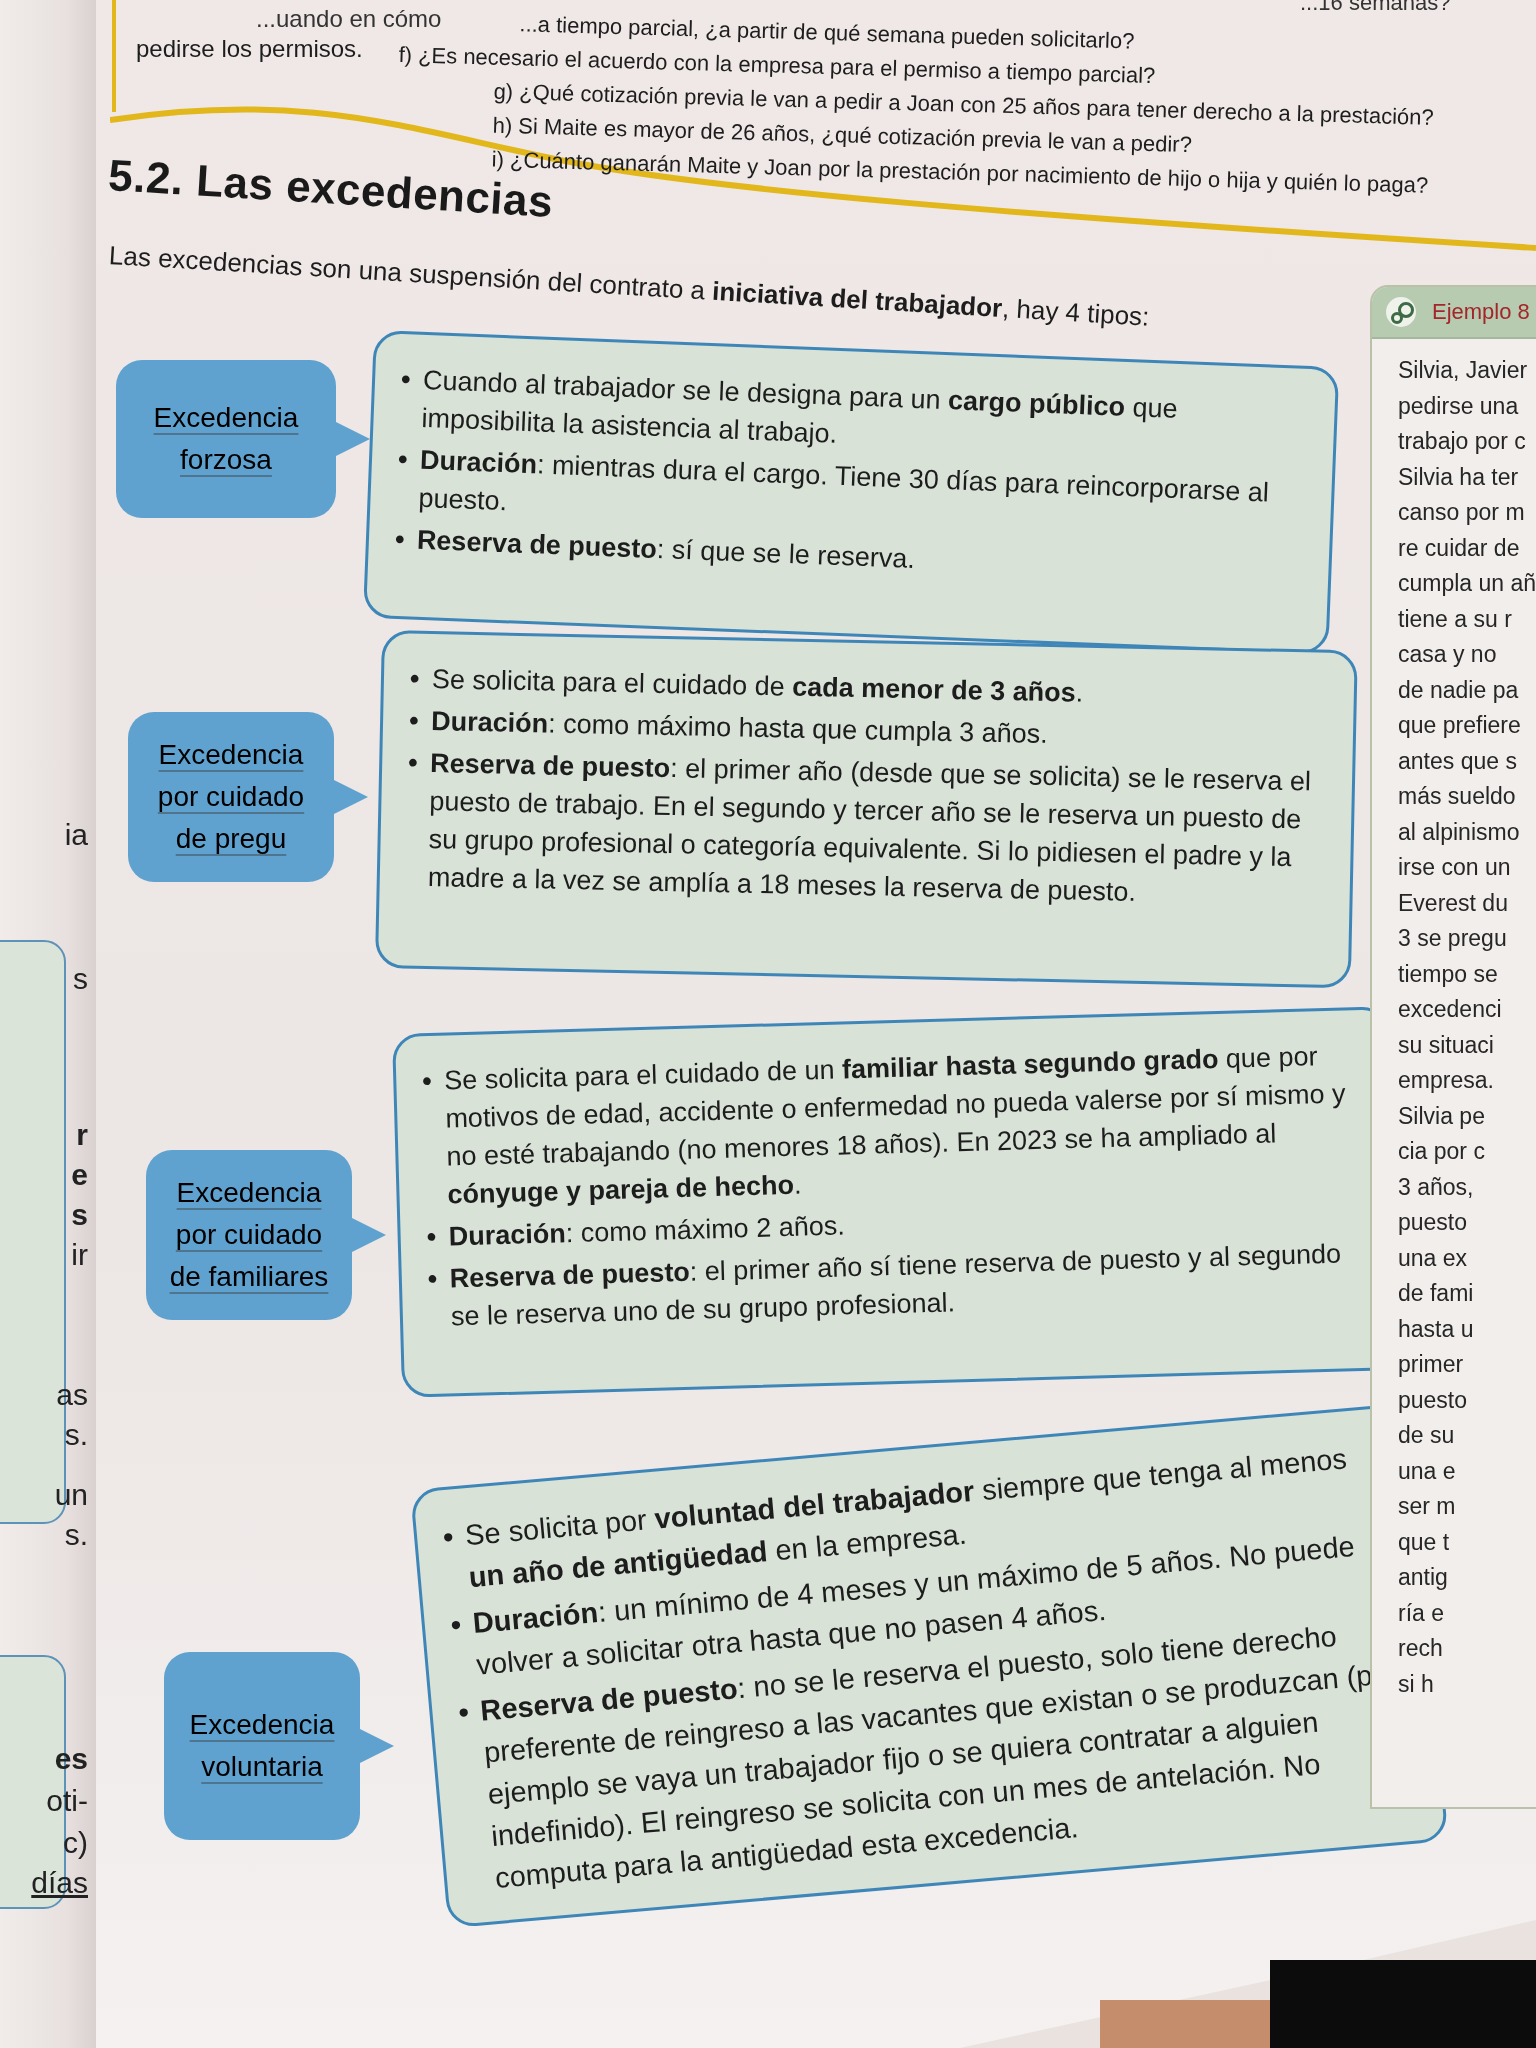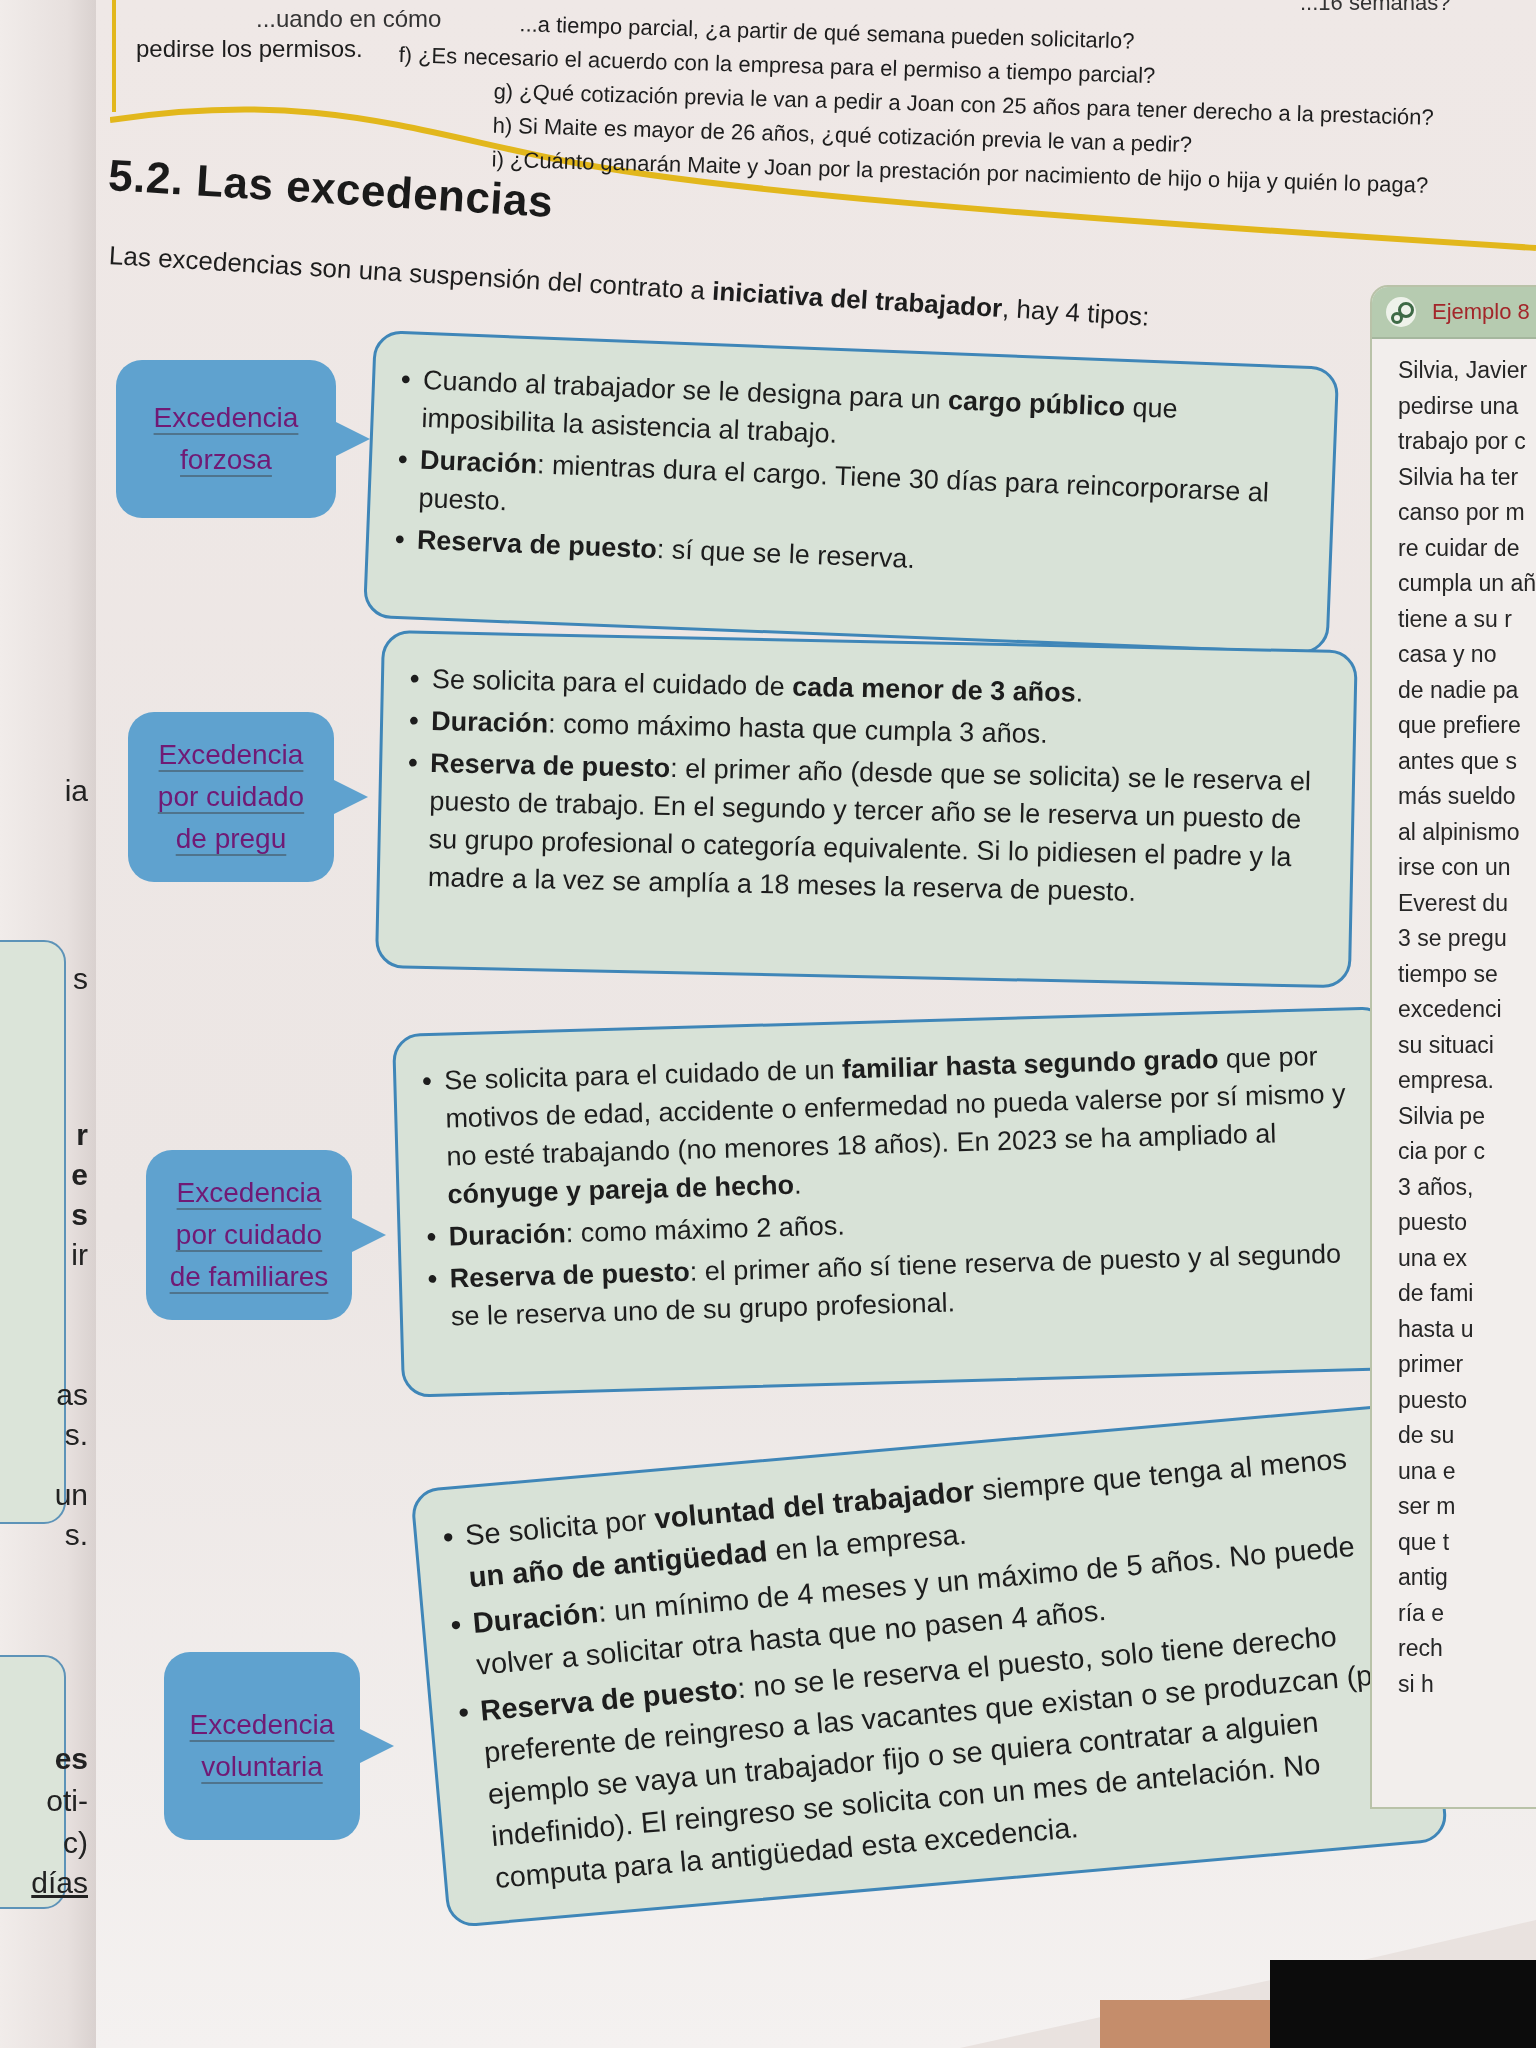--- a/index.html
+++ b/index.html
@@ -47,21 +47,21 @@
   .section-title {
     position:absolute; left:110px; top:150px; font-size:44px; font-weight:bold;
     transform:rotate(3.5deg); transform-origin:0 0; color:#1a1a1a; letter-spacing:0.5px;
   }
   .intro {
     position:absolute; left:110px; top:240px; font-size:26px; white-space:nowrap;
     transform:rotate(3.4deg); transform-origin:0 0;
   }
   .intro b { font-weight:bold; }
   .bubble {
-    position:absolute; background:#5fa2cf; border-radius:26px; color:#701a75;
+    position:absolute; background:#5fa2cf; border-radius:26px; color:#000000;
     font-size:28px; line-height:42px; text-align:center; display:flex;
     align-items:center; justify-content:center; flex-direction:column;
   }
   .bubble::after {
     content:""; position:absolute; right:-34px; top:50%; margin-top:-18px;
     border-left:36px solid #5fa2cf; border-top:18px solid transparent; border-bottom:18px solid transparent;
   }
   .bubble span { display:block; text-decoration:underline; text-decoration-color:rgba(60,60,60,0.45); text-underline-offset:6px; }
   .card {
     position:absolute; background:#d8e2d7; border:3px solid #3f86b8; border-radius:28px;
@@ -90,21 +90,21 @@
   .example-icon::after { width:6px; height:6px; left:5px; top:15px; }
   .example-title { color:#a3262a; font-weight:normal; font-size:22px; white-space:nowrap; }
   .example-body { padding:14px 0 0 26px; font-size:23px; line-height:35.5px; white-space:nowrap; color:#262626; }
 </style>
 </head>
 <body>
 
 <div class="facing-page" id="facing">
     <div class="facing-box" style="top: 940px; height: 580px;"></div>
     <div class="facing-box" style="top: 1655px; height: 250px;"></div>
-    <div class="facing-line" style="top: 774px;">ia</div>
+    <div class="facing-line" style="top: 818px;">ia</div>
     <div class="facing-line" style="top: 962px;">s</div>
     <div class="facing-line b" style="top: 1118px;">r</div>
     <div class="facing-line b" style="top: 1158px;">e</div>
     <div class="facing-line b" style="top: 1198px;">s</div>
     <div class="facing-line" style="top: 1238px; margin-left: 20px;">ir</div>
     <div class="facing-line" style="top: 1378px;">as</div>
     <div class="facing-line" style="top: 1418px;">s.</div>
     <div class="facing-line" style="top: 1478px;">un</div>
     <div class="facing-line" style="top: 1518px;">s.</div>
     <div class="facing-line b" style="top: 1742px;">es</div>

